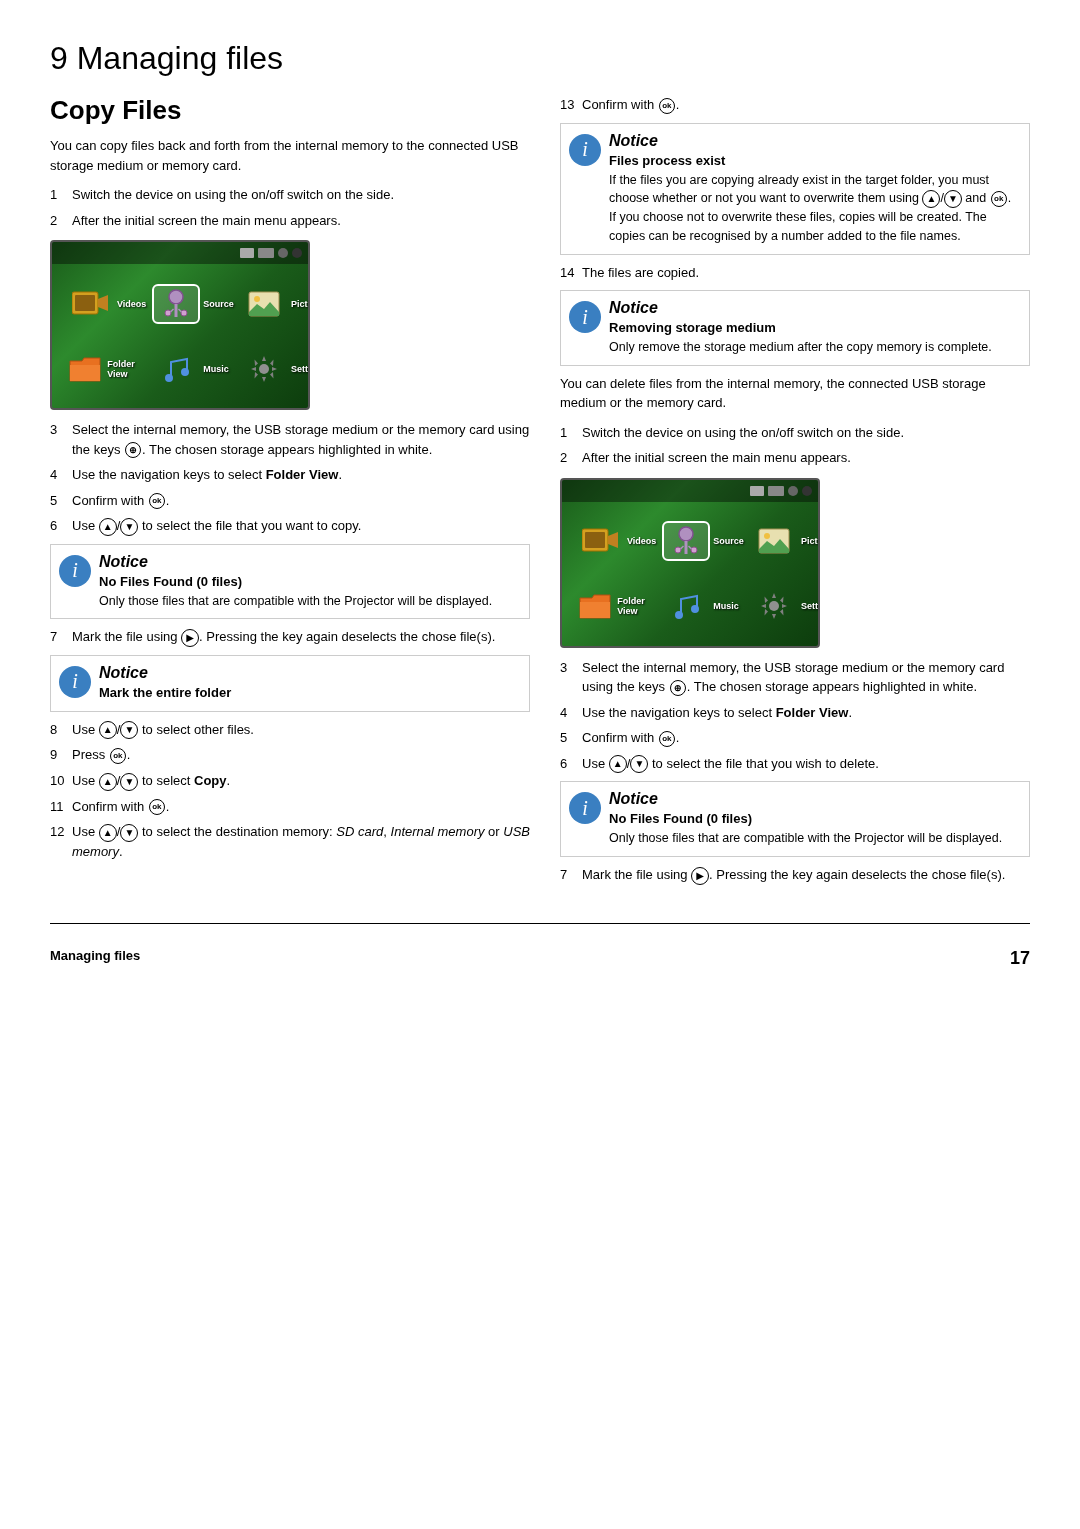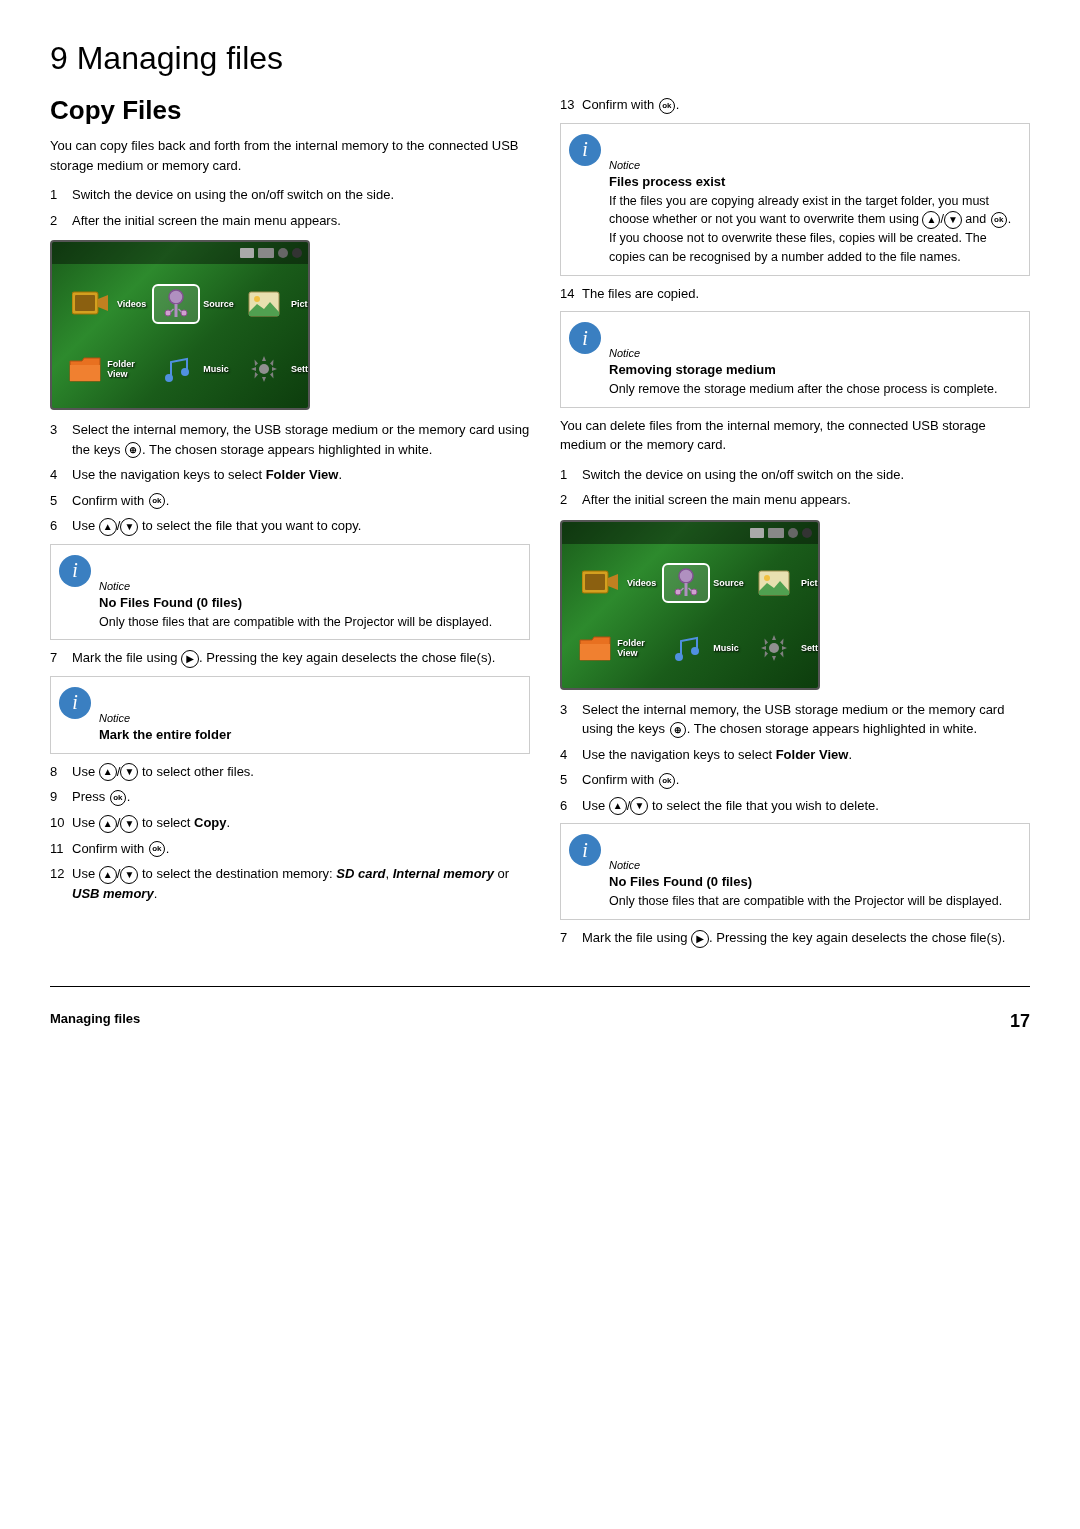--- a/index.html
+++ b/index.html
@@ -84,26 +84,25 @@
     .notice-title {
       font-weight: bold;
       font-size: 13px;
       margin-bottom: 3px;
     }
     .notice-text {
       font-size: 12.5px;
       line-height: 1.5;
     }
     .notice-label {
-      font-weight: normal;
+      font-weight: bold;
       font-style: italic;
-      font-size: 11px;
+      font-size: 16px;
       margin-bottom: 3px;
       display: block;
-      margin-top: 27px;
     }
     .screenshot {
       width: 260px;
       height: 170px;
       background: linear-gradient(135deg, #1a5c1a 0%, #2d8a2d 30%, #1a5c1a 60%, #0d3d0d 100%);
       border: 2px solid #555;
       border-radius: 4px;
       margin: 10px 0;
       position: relative;
       overflow: hidden;
@@ -165,21 +164,21 @@
       border: 2px solid transparent;
     }
     .menu-label {
       color: #fff;
       font-size: 9px;
       font-weight: bold;
       text-shadow: 1px 1px 2px #000;
     }
 
     .bold-inline { font-weight: bold; }
-    .bold-italic { font-weight: bold; font-style: italic; }
+    .bold-italic { font-weight: normal; font-style: italic; }
 
     .btn-icon {
       display: inline-block;
       border: 1.5px solid #000;
       border-radius: 50%;
       width: 16px;
       height: 16px;
       font-size: 9px;
       text-align: center;
       line-height: 14px;
@@ -413,21 +412,21 @@
       </li>
     </ol>
 
     <div class="notice-box">
       <div class="notice-icon">
           <i>i</i>
         </div>
       <div class="notice-content">
         <span class="notice-label">Notice</span>
         <div class="notice-title">Removing storage medium</div>
-        <div class="notice-text">Only remove the storage medium after the chose process is complete.</div>
+        <div class="notice-text">Only remove the storage medium after the copy memory is complete.</div>
       </div>
     </div>
 
     <p>You can delete files from the internal memory, the connected USB storage medium or the memory card.</p>
 
     <ol>
       <li>
         <span class="step-num">1</span>
         <span>Switch the device on using the on/off switch on the side.</span>
       </li>

